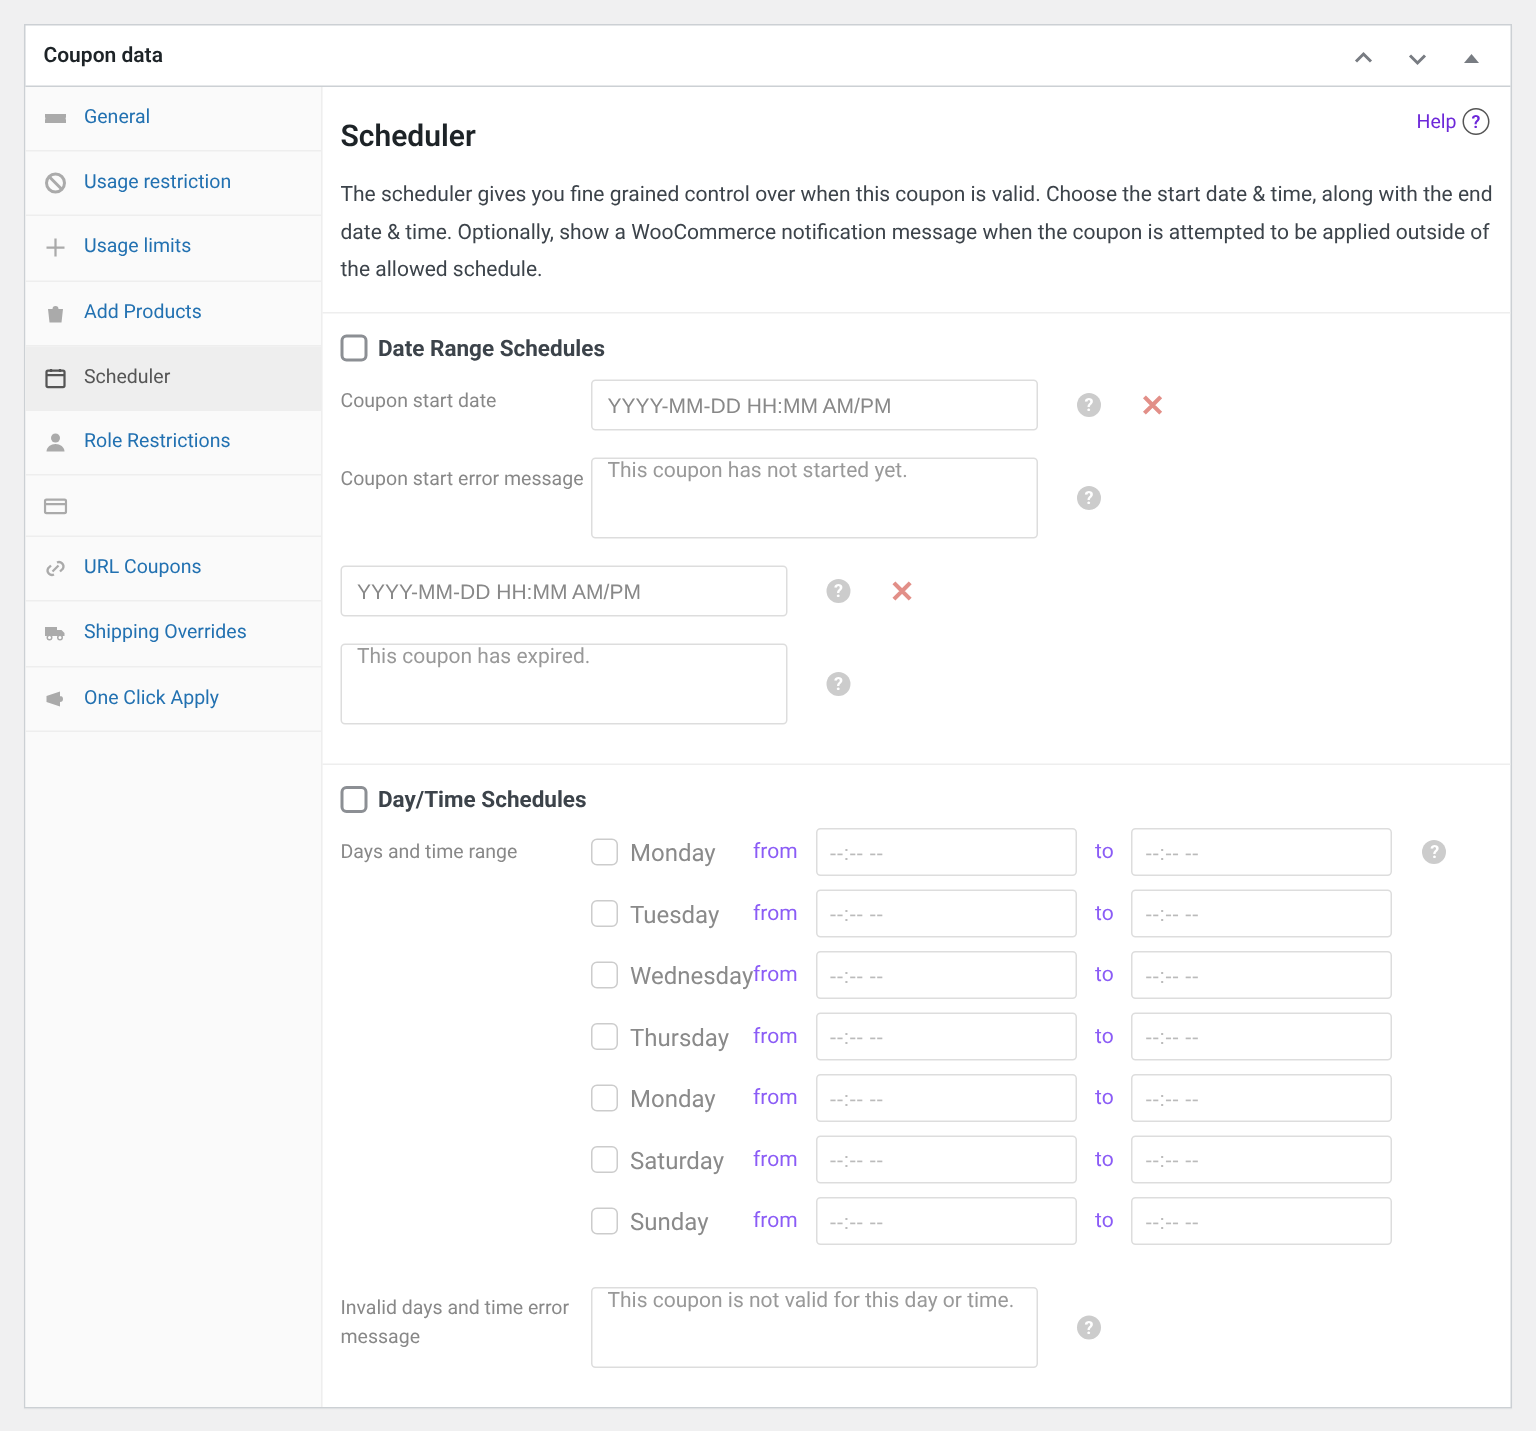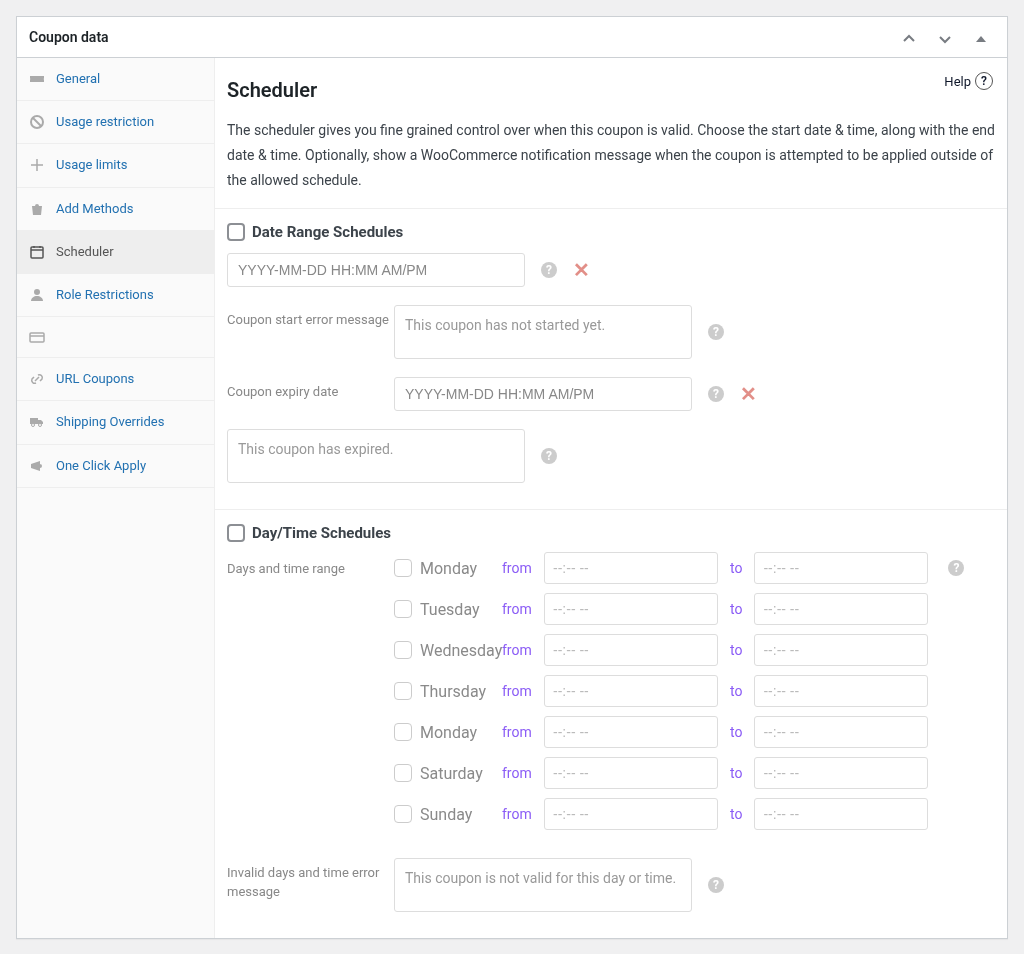--- a/index.html
+++ b/index.html
@@ -87,21 +87,21 @@
     .panel {
       flex: 1;
       padding: 0;
       position: relative;
       min-width: 0;
     }
     .help-tip {
       position: absolute;
       top: 14px;
       right: 14px;
-      color: #0f172a;
+      color: #6d28d9;
       font-size: 13px;
       display: flex;
       align-items: center;
       gap: 4px;
     }
     .help-tip .q {
       width: 18px; height: 18px; border: 1.5px solid #555;
       border-radius: 50%; display:inline-flex;align-items:center;justify-content:center;
       font-size: 12px; font-weight:600;
     }
@@ -149,37 +149,37 @@
       width: 167px;
       color: #888;
       font-size: 13px;
       padding-top: 6px;
       line-height: 1.45;
       flex-shrink: 0;
     }
     .form-row .ctl {
       display: flex;
       align-items: center;
-      gap: 16px;
+      gap: 26px;
     }
     input[type=text].txt {
       width: 298px;
       height: 34px;
       padding: 6px 10px;
       border: 1px solid #ddd;
       border-radius: 3px;
       font-size: 14px;
       color: #50575e;
       background: #fff;
     }
     input[type=text].txt::placeholder { color: #888; }
     textarea.txt {
       width: 298px;
       height: 54px;
-      padding: 11px 10px;
+      padding: 0 10px;
       border: 1px solid #ddd;
       border-radius: 3px;
       font-size: 14px;
       color: #50575e;
       resize: none;
       background: #fff;
       font-family: inherit;
     }
     textarea.txt::placeholder { color: #999; }
     .hint {
@@ -291,21 +291,21 @@
         <span>Usage limits</span>
           </a>
         </li>
       <li>
           <a href="#">
         <span class="tab-icon">
               <svg width="16" height="16" viewBox="0 0 16 16">
                 <path fill="currentColor" d="M3 5h10l-1 9H4L3 5zm3 0a2 2 0 014 0"></path>
               </svg>
             </span>
-        <span>Add Methods</span>
+        <span>Add Products</span>
           </a>
         </li>
       <li class="active">
           <a href="#">
         <span class="tab-icon">
               <svg width="16" height="16" viewBox="0 0 16 16">
                 <rect x="2" y="3" width="12" height="11" rx="1" fill="none" stroke="currentColor" stroke-width="1.5"></rect>
                 <line x1="2" y1="6" x2="14" y2="6" stroke="currentColor" stroke-width="1.5"></line>
                 <line x1="5" y1="2" x2="5" y2="4" stroke="currentColor" stroke-width="1.5"></line>
                 <line x1="11" y1="2" x2="11" y2="4" stroke="currentColor" stroke-width="1.5"></line>
@@ -377,48 +377,48 @@
 
       <div class="panel-inner">
         <h3 class="title">Scheduler</h3>
         <p class="desc">The scheduler gives you fine grained control over when this coupon is valid. Choose the start date &amp; time, along with the end date &amp; time. Optionally, show a WooCommerce notification message when the coupon is attempted to be applied outside of the allowed schedule.</p>
       </div>
 
       <div class="section">
         <div class="section-toggle">
           <div class="big-cb"></div>
           <label>Date Range Schedules</label>
+        </div>
+
+        <div class="form-row">
+          <div class="lbl">Coupon start date</div>
+          <div class="ctl">
+            <input type="text" class="txt" placeholder="YYYY-MM-DD HH:MM AM/PM" style="">
+            <span class="hint">?</span>
+            <span class="del-x">✕</span>
+          </div>
+        </div>
+
+        <div class="form-row">
+          <div class="lbl">Coupon start error message</div>
+          <div class="ctl">
+            <textarea class="txt" placeholder="This coupon has not started yet." style=""></textarea>
+            <span class="hint">?</span>
+          </div>
         </div>
 
         <div class="form-row">
           <div class="ctl">
             <input type="text" class="txt" placeholder="YYYY-MM-DD HH:MM AM/PM" style="">
             <span class="hint">?</span>
             <span class="del-x">✕</span>
           </div>
         </div>
 
         <div class="form-row">
-          <div class="lbl">Coupon start error message</div>
-          <div class="ctl">
-            <textarea class="txt" placeholder="This coupon has not started yet." style=""></textarea>
-            <span class="hint">?</span>
-          </div>
-        </div>
-
-        <div class="form-row">
-          <div class="lbl">Coupon expiry date</div>
-          <div class="ctl">
-            <input type="text" class="txt" placeholder="YYYY-MM-DD HH:MM AM/PM" style="">
-            <span class="hint">?</span>
-            <span class="del-x">✕</span>
-          </div>
-        </div>
-
-        <div class="form-row">
           <div class="ctl">
             <textarea class="txt" placeholder="This coupon has expired." style=""></textarea>
             <span class="hint">?</span>
           </div>
         </div>
       </div>
 
       <div class="section">
         <div class="section-toggle">
           <div class="big-cb"></div>

